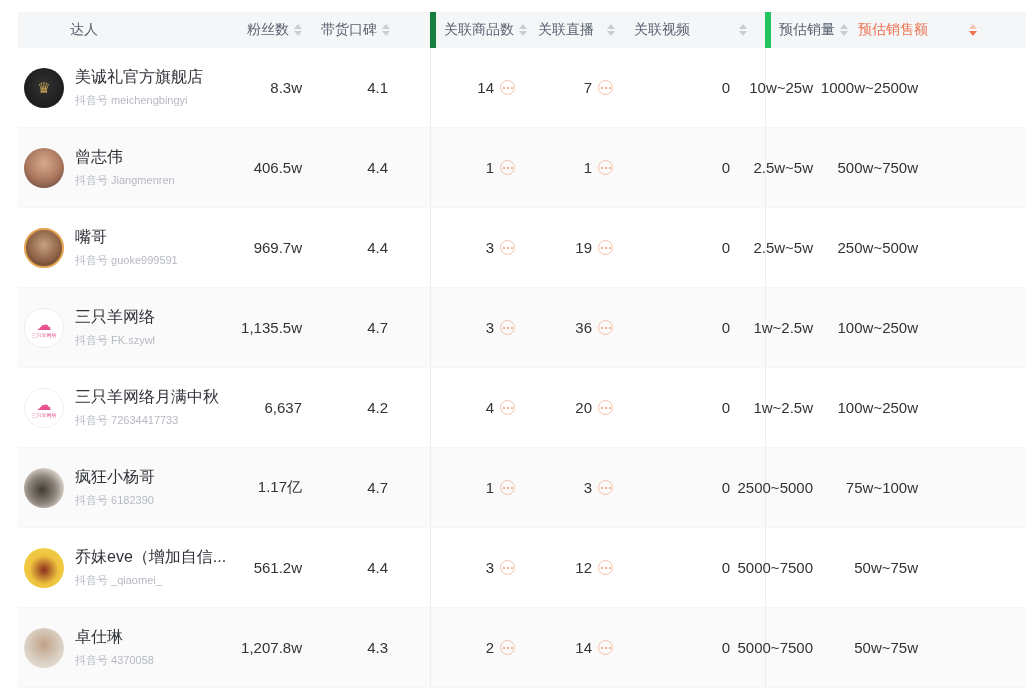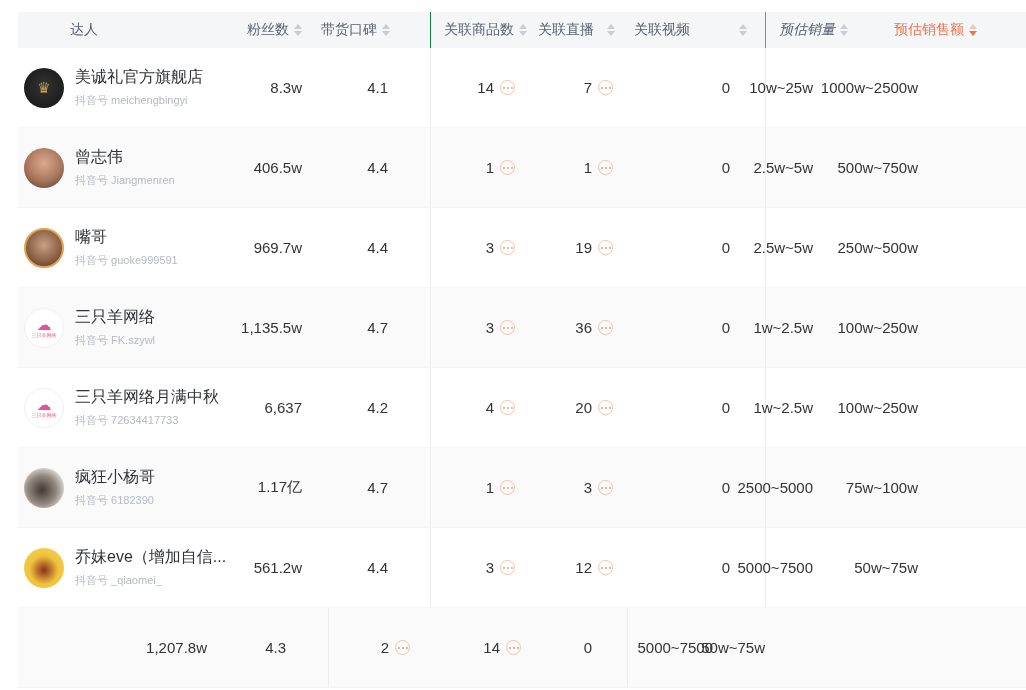--- a/index.html
+++ b/index.html
@@ -7,24 +7,24 @@
               font-family:"Liberation Sans","DejaVu Sans",sans-serif; }
   .wrap { padding-top:12px; padding-left:18px; width:1026px; }
   .grid-row { display:grid; grid-template-columns:215px 95px 102px 105px 92px 138px 100px 161px; width:1008px; }
 
   
   .thead { background:#f5f6f8; height:36px; }
   .th { display:flex; align-items:center; justify-content:flex-end; height:100%;
         font-size:14px; color:#59626f; cursor:pointer; white-space:nowrap; }
   .th.h1 { justify-content:flex-start; padding-left:52px; cursor:default; }
   .h2 { padding-right:26px; } .h3 { padding-right:40px; }
-  .h4 { padding-right:8px; border-left:1px solid #15803d; }
+  .h4 { padding-right:8px; border-left:6px solid #15803d; }
   .h5 { padding-right:12px;gap:8px; } .h6 { padding-right:18px;gap:44px; }
-  .h7 { padding-right:17px; border-left:1px solid #22c55e;font-style:italic; }
-  .h8 { padding-right:49px; }
+  .h7 { padding-right:17px; border-left:6px solid #22c55e; }
+  .h8 { padding-right:49px;gap:36px; }
   .h8 .th-label { color:#ee7350; }
 
   .caret { display:inline-flex; flex-direction:column; margin-left:5px; }
   .caret i { display:block; width:0; height:0; border-left:4px solid transparent; border-right:4px solid transparent; }
   .caret .up   { border-bottom:5px solid #c8ccd4; margin-bottom:2px; }
   .caret .down { border-top:5px solid #c8ccd4; }
   .caret.active .up   { border-bottom-color:#f5c5b2; }
   .caret.active .down { border-top-color:#ee7350; }
 
   
@@ -383,20 +383,33 @@
         </div>
       <div class="cell c7">
           <span>5000~7500</span>
         </div>
       <div class="cell c8">
           <span>50w~75w</span>
         </div>
     </div>
 
     <div class="grid-row row">
+      <div class="cell c1">
+        <div class="avatar" style="background:radial-gradient(circle at 50% 42%, #c0a186 0%, #d9cec0 55%, #efeae2 100%);">
+          <span class="avatar-glyph"></span>
+          <span class="avatar-sub"></span>
+        </div>
+        <div class="who">
+          <div class="who-name">卓仕琳</div>
+          <div class="who-sub">
+            <span>抖音号</span>
+            <span>4370058</span>
+          </div>
+        </div>
+      </div>
       <div class="cell c2">
           <span>1,207.8w</span>
         </div>
       <div class="cell c3">
           <span>4.3</span>
         </div>
       <div class="cell c4">
         <span>2</span>
         <span class="more-icon"></span>
       </div>

